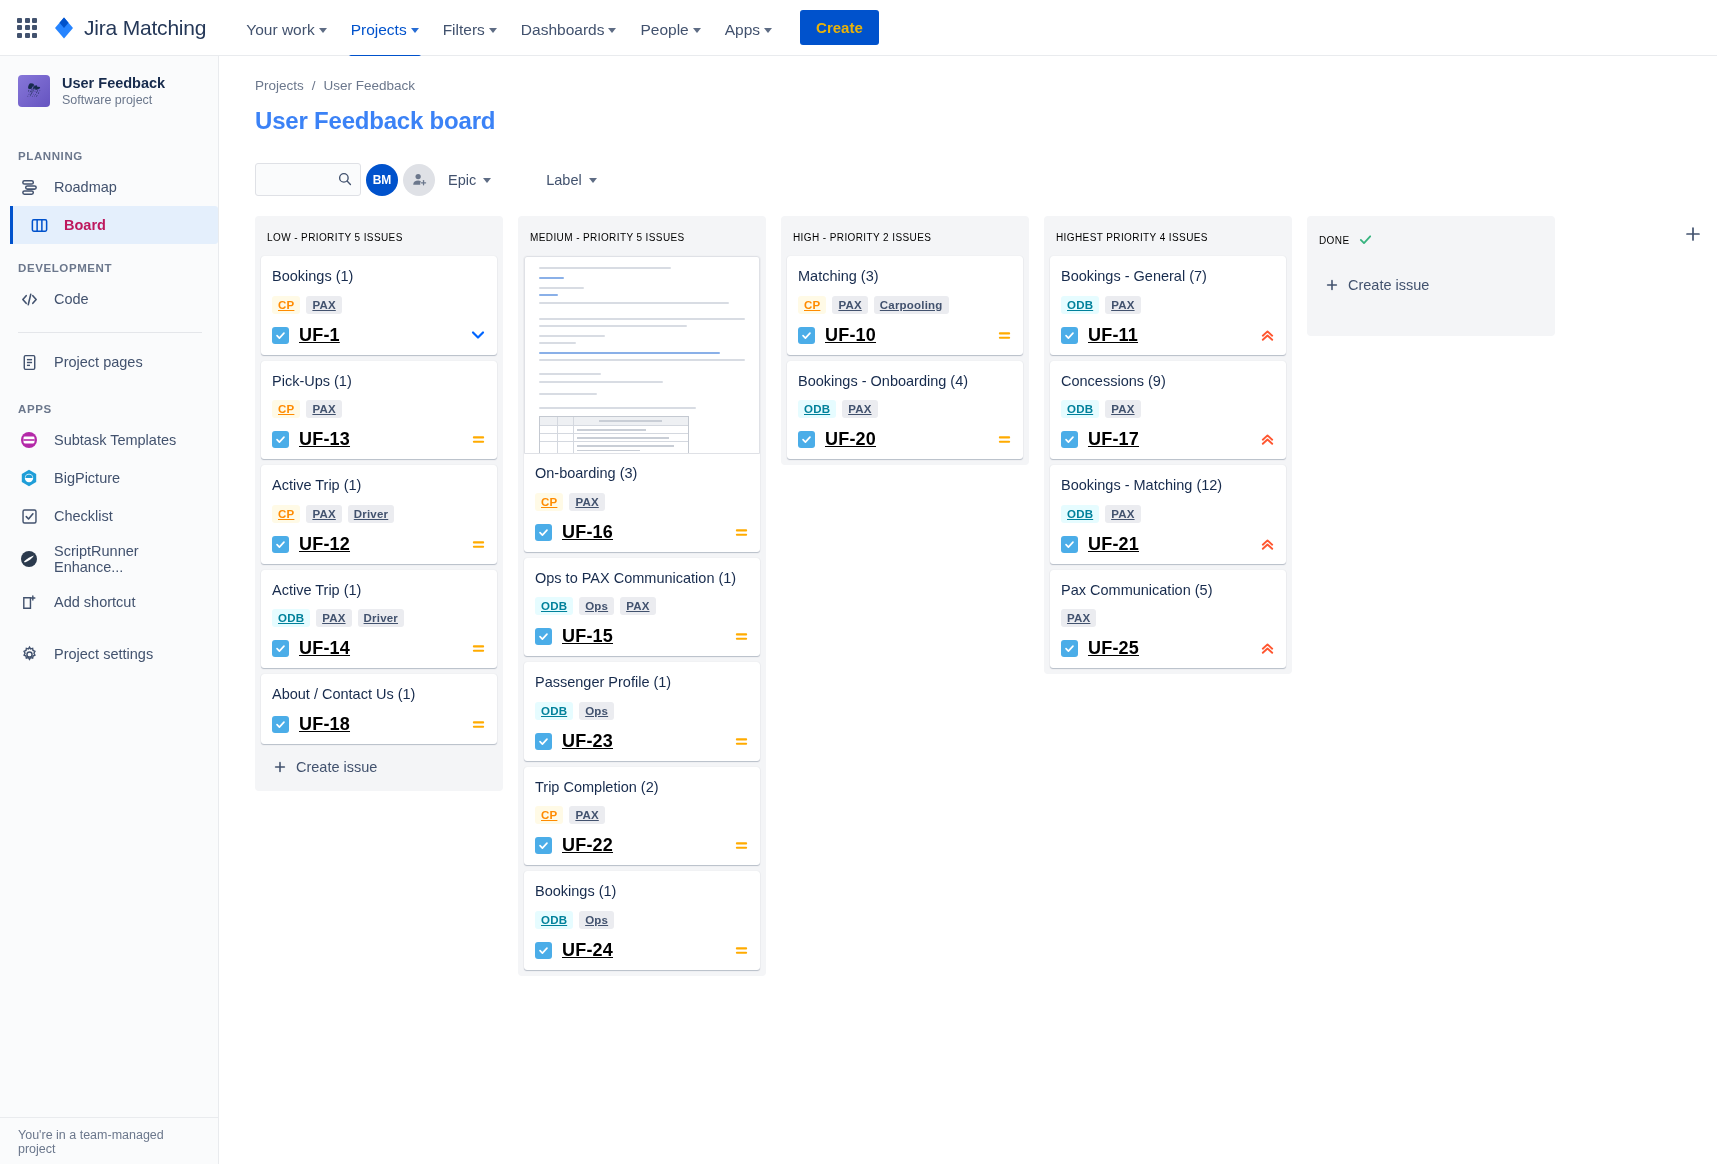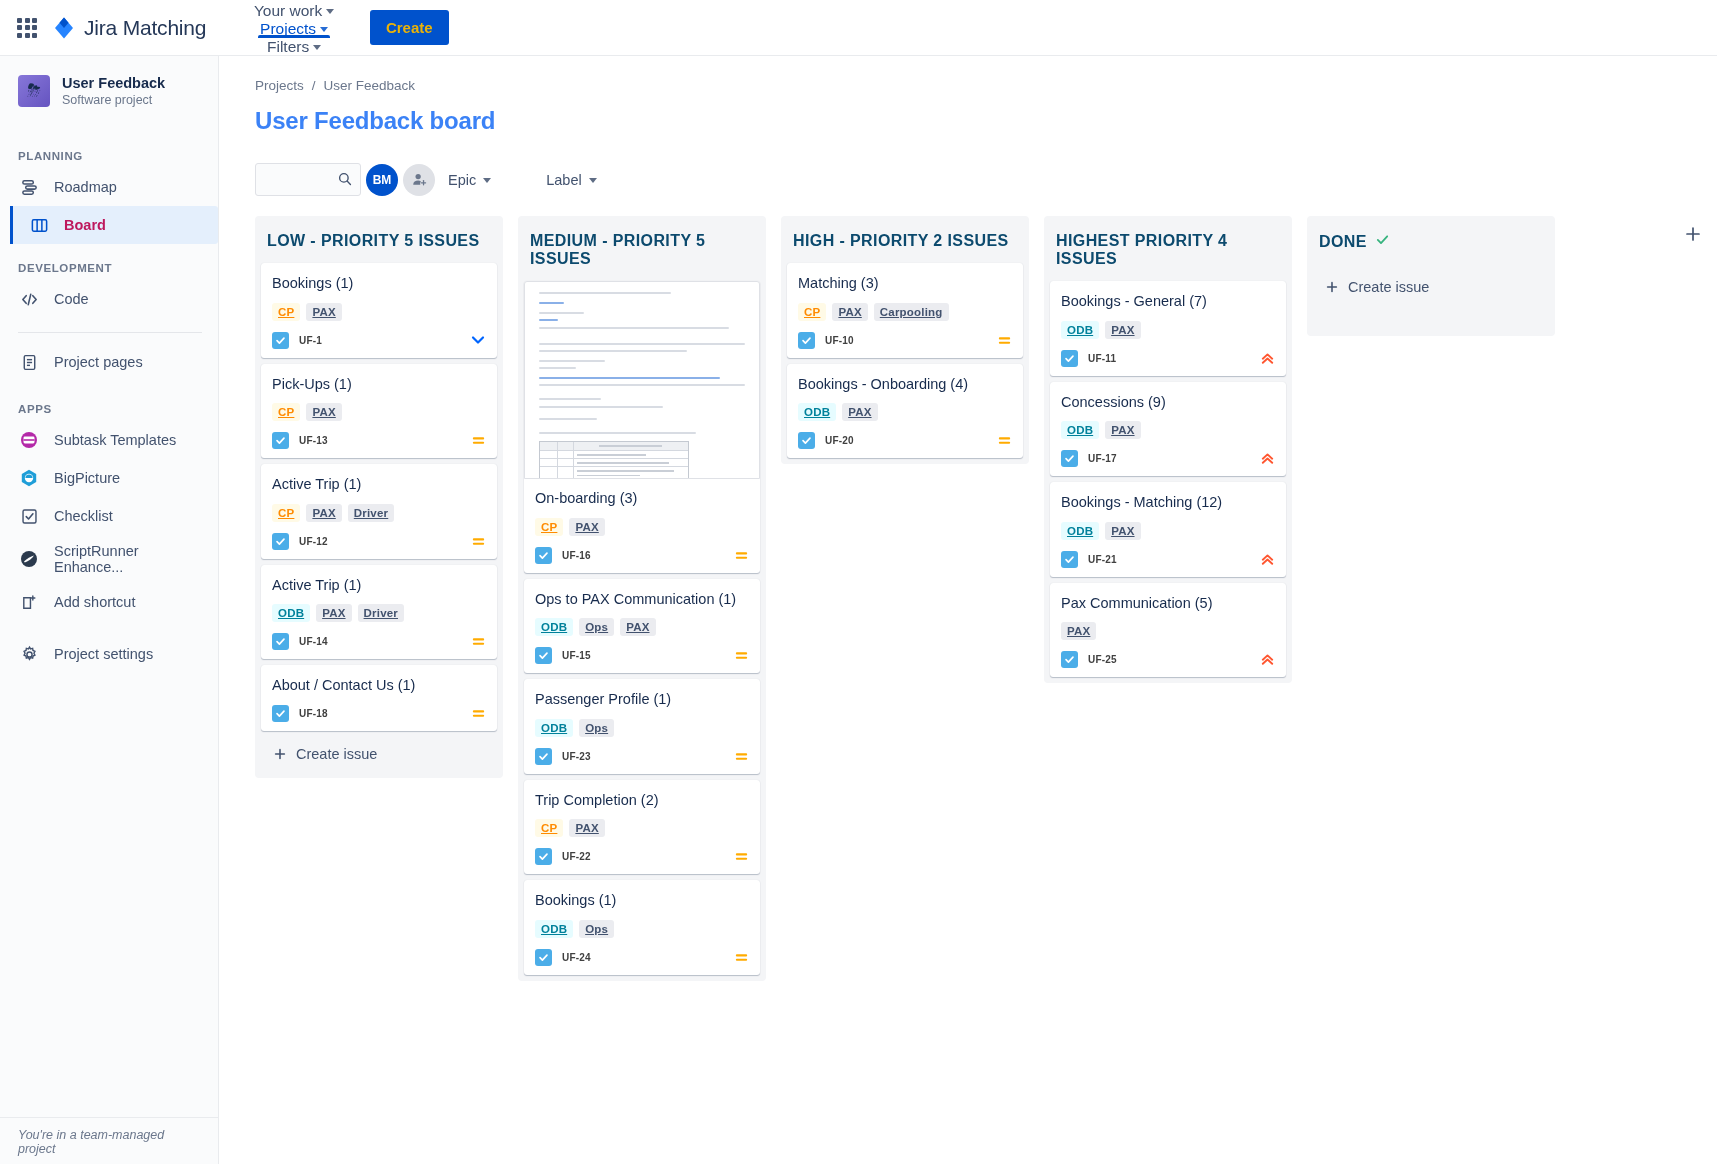--- a/index.html
+++ b/index.html
@@ -25,21 +25,21 @@
     width: 26px; height: 26px;
     display: grid; grid-template-columns: repeat(3, 1fr);
     grid-template-rows: repeat(3, 1fr);
     gap: 2.5px; padding: 3px;
     margin-right: 12px; cursor: pointer; border-radius: 3px;
   }
   .apps-grid i { background: #42526e; border-radius: 1px; display: block; }
   .brand { display: flex; align-items: center; gap: 8px; margin-right: 28px; cursor: pointer;}
   .brand-logo { width: 24px; height: 24px; }
   .brand-text { font-size: 21px; font-weight: 500; color: #253858; letter-spacing: -0.2px; }
-  .nav-items { display: flex; align-items: center; height: 52px; flex-direction: column; }
+  .nav-items { display: flex; height: 52px; }
   .nav-item {
     display: flex; align-items: center; gap: 4px;
     font-size: 15.5px; color: #42526e; padding: 0 12px;
     height: 56px; cursor: pointer; position: relative;
   }
   .nav-item.active { color: #0052cc; font-weight: 500; }
   .nav-item.active::after {
     content: ""; position: absolute; left: 10px; right: 10px; bottom: 0;
     height: 3px; background: #0052cc; border-radius: 2px 2px 0 0;
   }
@@ -81,21 +81,21 @@
     cursor: pointer; position: relative; min-height: 36px;
   }
   .nav-link.selected { background: #e4effc; color: #be185d; font-weight: 700; border-radius: 0 3px 3px 0; margin-left: 10px;}
   .nav-link.selected::before {
     content:""; position:absolute; left:0; top:0; bottom:0; width:3px; background:#0052cc;
   }
   .nav-ico { width: 22px; height: 22px; display:flex; align-items:center; justify-content:center; flex: 0 0 22px;}
   .divider { height: 1px; background: #e4e6ea; margin: 14px 16px 10px 18px; }
   .sb-footer {
     margin-top: auto; font-size: 12.5px; color: #6b778c;
-    padding: 10px 18px 8px; border-top: 1px solid #e9ebee; background:#fafbfc;font-style:italic;
+    padding: 10px 18px 8px; border-top: 1px solid #e9ebee; background:#fafbfc;
   }
 
   
   .main { flex: 1; padding: 22px 0 0 36px; overflow: hidden; position: relative; background:#fff;}
   .crumbs { font-size: 13.5px; color: #6b778c; display: flex; gap: 8px; align-items: center; }
   .crumbs .c { cursor: pointer; }
   .page-title { font-size: 24px; font-weight: 600; color: #3b82f6; margin: 14px 0 0; letter-spacing: -0.2px;}
 
   .toolbar { display: flex; align-items: center; gap: 5px; margin: 28px 0 20px; }
   .search-wrap { position: relative; width: 106px; }
@@ -121,43 +121,43 @@
   }
 
   
   .board { display: flex; gap: 15px; align-items: flex-start; position: relative; padding-right: 40px;}
   .column {
     width: 248px; min-width: 248px; background: #f4f5f7;
     border-radius: 4px; padding: 0 0 6px 0;
     max-height: 800px; display: flex; flex-direction: column;
   }
   .col-head {
-    font-size: 16px; font-weight: 700; letter-spacing: .4px;
-    color: #0c4a6e; padding: 16px 12px 13px 12px; text-transform: uppercase;
+    font-size: 10px; font-weight: 400; letter-spacing: .4px;
+    color: #000000; padding: 16px 12px 13px 12px; text-transform: uppercase;
     display: flex; align-items: center; gap: 8px;
   }
   .col-body { padding: 0 6px; display: flex; flex-direction: column; gap: 6px; }
 
   .card {
     background: #fff; border-radius: 3px; padding: 11px 11px 9px;
     box-shadow: 0 1px 1px rgba(9,30,66,.25), 0 0 1px rgba(9,30,66,.13);
     cursor: pointer; position: relative;
   }
   .card-title { font-size: 14.5px; color: #172b4d; line-height: 1.35; margin-bottom: 9px; }
   .labels { display: flex; gap: 6px; flex-wrap: wrap; margin-bottom: 11px; }
   .lbl { font-size: 11.5px; font-weight: 700; padding: 3px 6px; border-radius: 3px; letter-spacing: .2px; text-decoration: underline;}
   .lbl.cp  { background: #fffae6; color: #ff8b00; }
   .lbl.odb { background: #e6fcff; color: #00819b; }
   .lbl.plain { background: #ebecf0; color: #42526e; font-weight: 600; }
   .card-foot { display: flex; align-items: center; gap: 10px; }
   .task-ico {
     width: 17px; height: 17px; border-radius: 3px; background: #4bade8;
     display: flex; align-items: center; justify-content: center; flex: 0 0 17px;
   }
-  .key { font-size: 10px; color: #404040; font-weight: 600; letter-spacing: .2px;}
+  .key { font-size: 18px; color: #000000; font-weight: 600; letter-spacing: .2px; text-decoration: underline;}
   .foot-right { margin-left: auto; display: flex; align-items: center; }
 
   .pri-medium { width:15px; height:15px; display:block; }
   .pri-highest { width:15px; height:15px; display:block; }
   .chev-blue { width:16px; height:16px; display:block; }
 
   .attach-preview {
     border: 1px solid #dfe1e6; background: #fff; height: 198px;
     overflow: hidden; margin: -11px -11px 10px -11px; border-radius: 3px 3px 0 0;
     position: relative; padding: 10px 14px;

